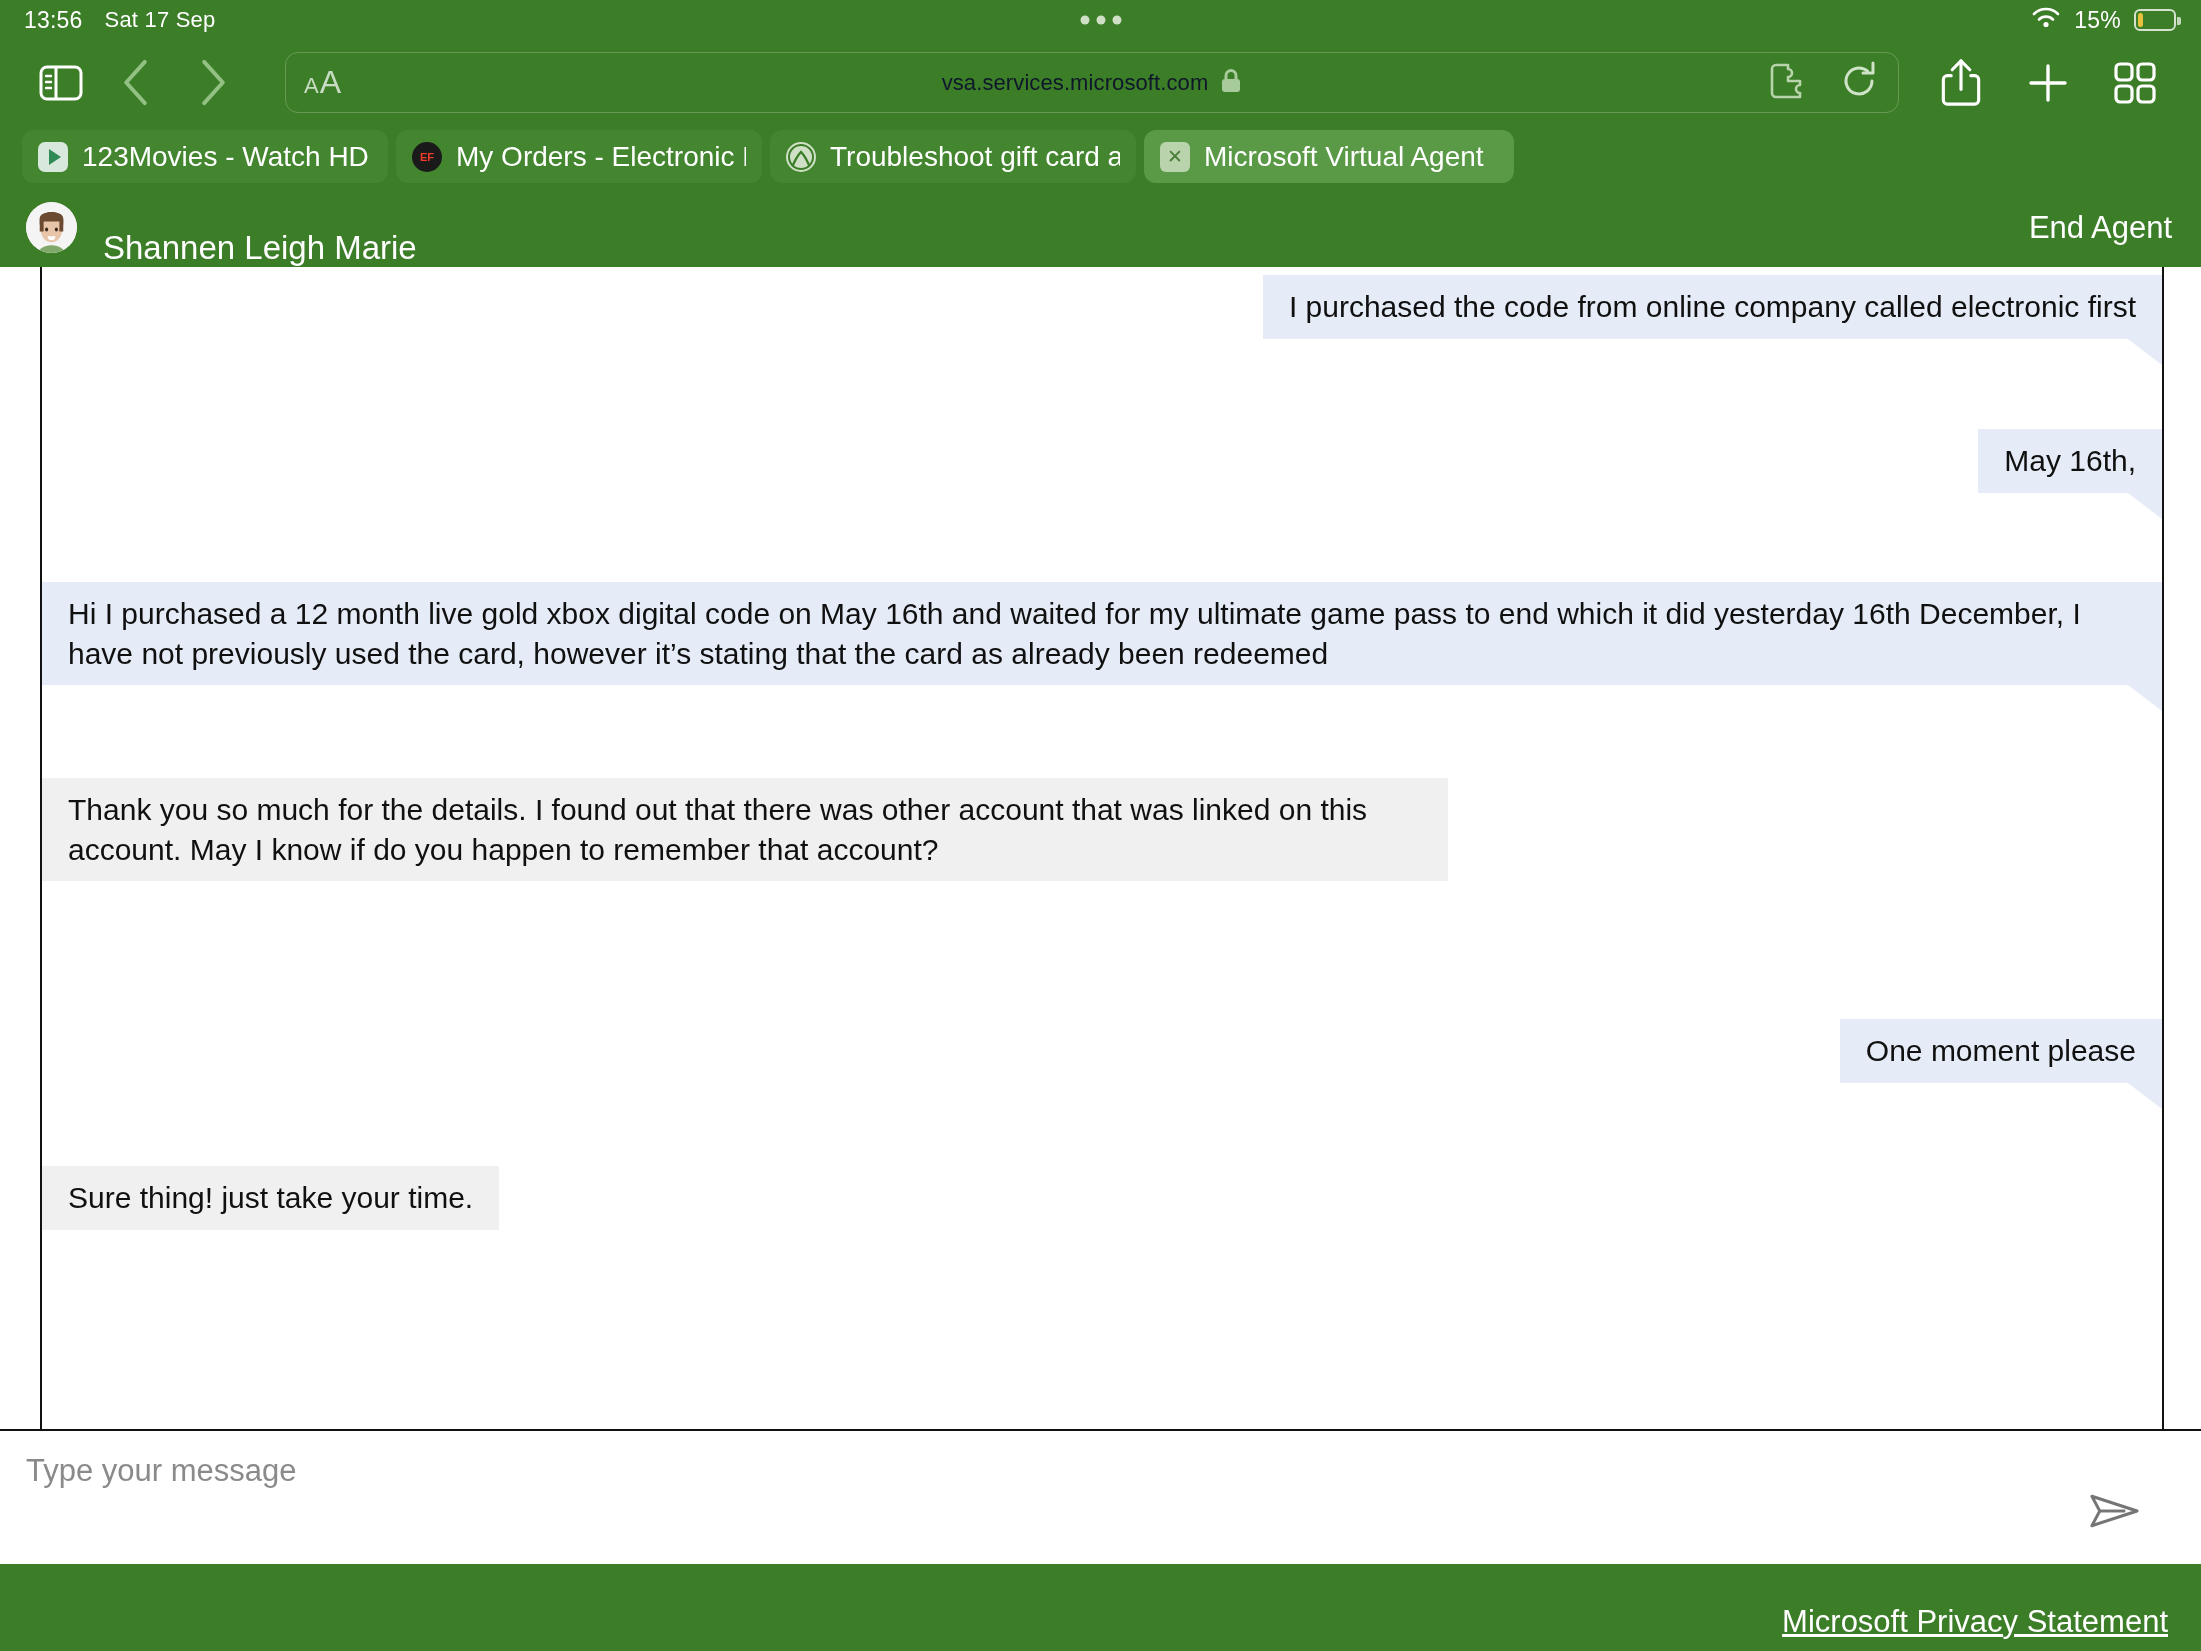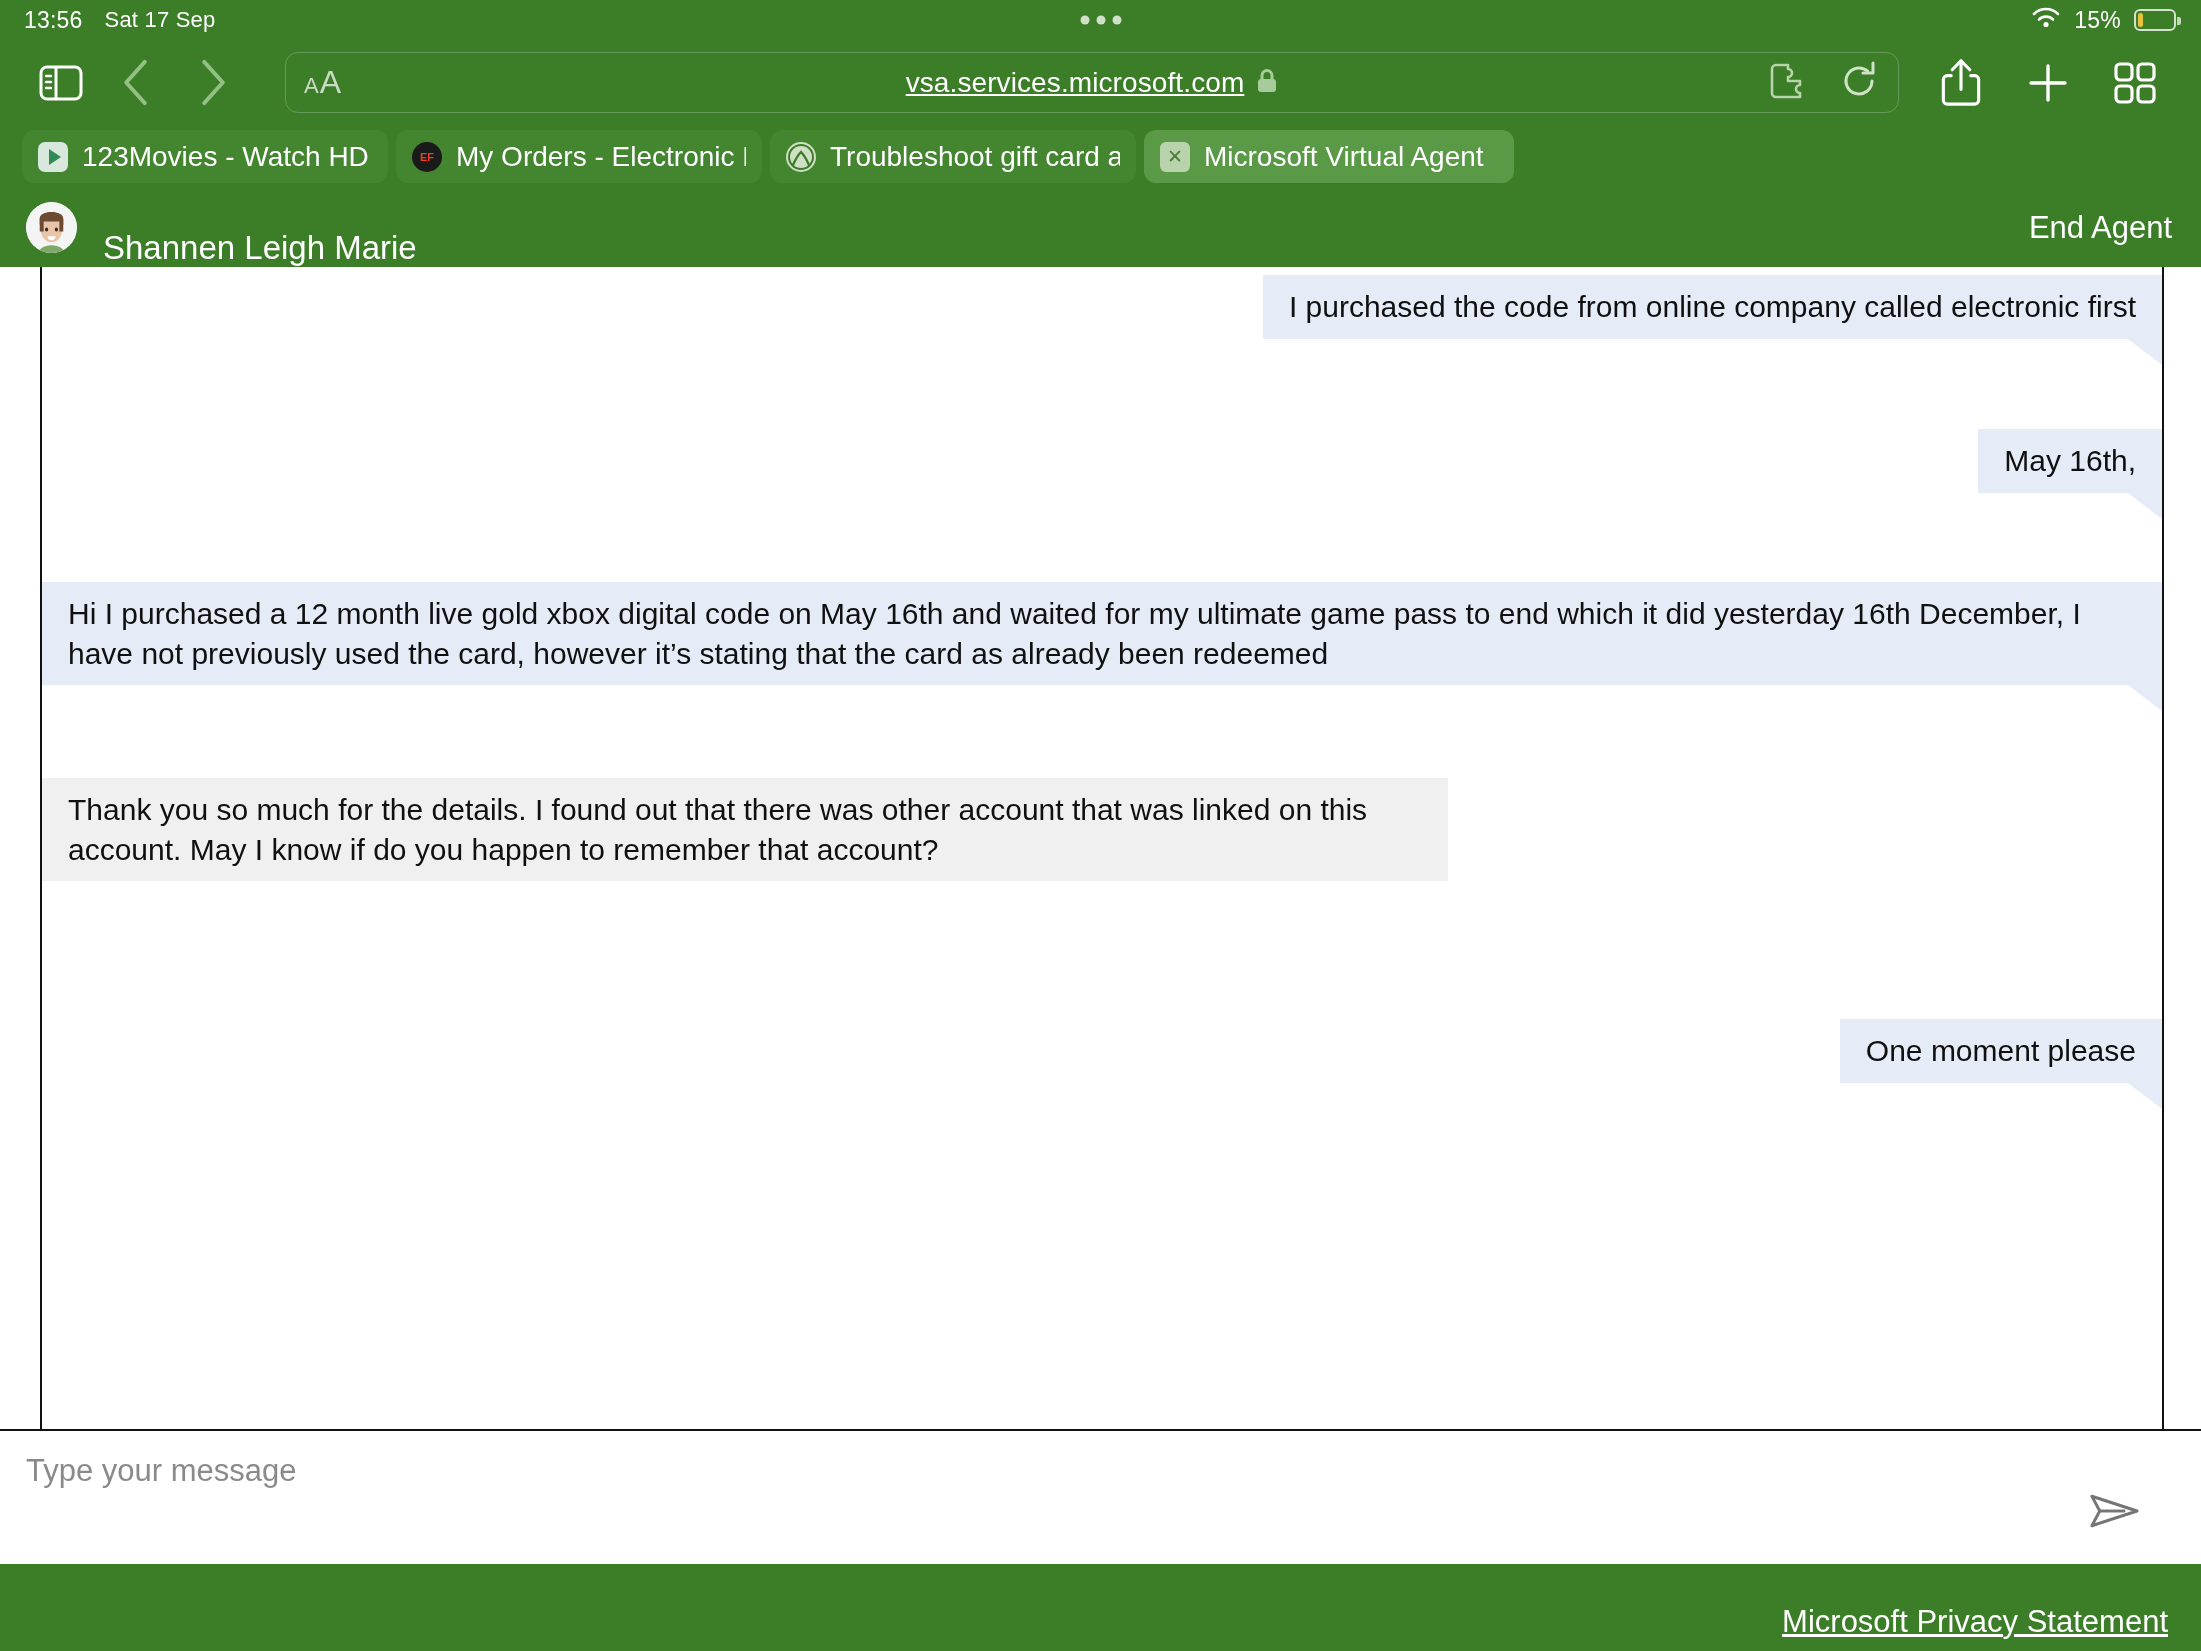--- a/index.html
+++ b/index.html
@@ -47,21 +47,21 @@
     display: flex; align-items: center; position: relative;
     padding: 0 18px;
   }
   .aa { color: rgba(255,255,255,.72); font-size: 0; display:flex; align-items: baseline; gap: 1px; }
   .aa .s1 { font-size: 22px; } .aa .s2 { font-size: 32px; }
   .url-center {
     position: absolute; left: 0; right: 0; top: 0; bottom: 0;
     display: flex; align-items: center; justify-content: center; gap: 12px;
     pointer-events: none;
   }
-  .url-text { color: #ffffff; font-size: 28px; letter-spacing: 0.1px; text-decoration: underline; }
+  .url-text { color: #0f172a; font-size: 22px; letter-spacing: 0.1px; }
   .url-right { margin-left: auto; display: flex; align-items: center; gap: 26px; }
   .tb-right { display: flex; align-items: center; gap: 0; }
   .tb-right .tb-btn { width: 87px; }
 
   
   .tabbar { height: 63px; flex: 0 0 63px; display: flex; align-items: center; padding: 0 22px; gap: 8px; }
   .tab {
     height: 53px; border-radius: 12px; display: flex; align-items: center;
     padding: 0 16px; gap: 14px; overflow: hidden; cursor: pointer;
     background: #43862f; flex: 0 0 auto;
@@ -296,20 +296,23 @@
       </div>
 
       <div class="msg" style="right:40px; top:752px;">
         <div class="bubble user">One moment please</div>
       </div>
 
       <div class="msg" style="left:42px; top:511px; width:1406px;">
         <div class="bubble agent" style="width:100%;">Thank you so much for the details. I found out that there was other account that was linked on this account. May I know if do you happen to remember that account?</div>
       </div>
 
+      <div class="msg" style="left:42px; top:899px;">
+        <div class="bubble agent">Sure thing! just take your time.</div>
+      </div>
     </div>
 
     <div class="composer">
       <span class="composer-input">Type your message</span>
       <span class="send-btn">
         <svg width="55" height="42" viewBox="0 0 56 42">
             <polygon points="6,6 52,21 6,36 14,21" fill="none" stroke="#757575" stroke-width="3" stroke-linejoin="round"></polygon>
             <line x1="14" y1="21" x2="40" y2="21" stroke="#757575" stroke-width="3"></line>
           </svg>
       </span>

